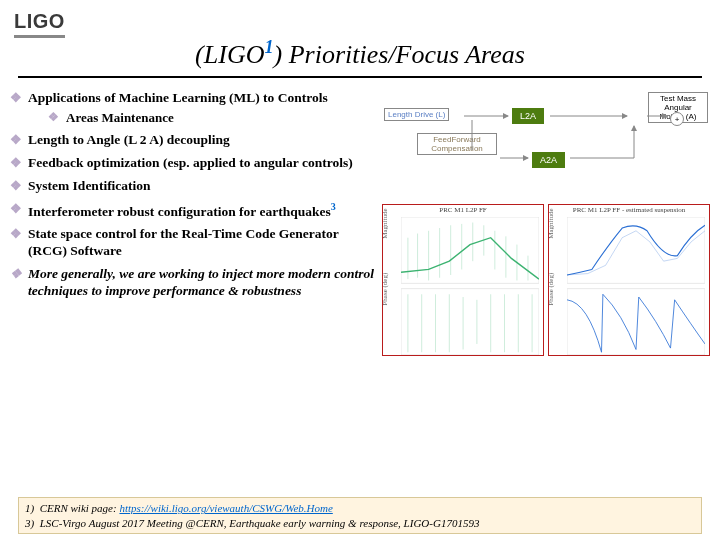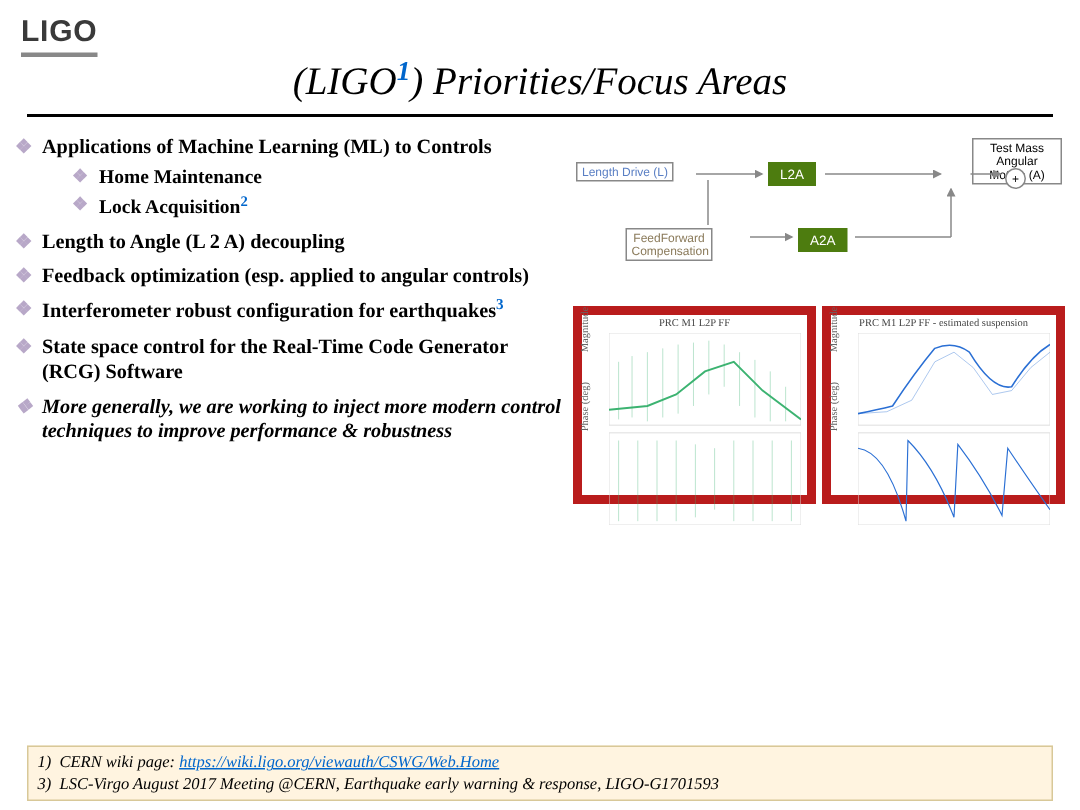--- a/index.html
+++ b/index.html
@@ -19,21 +19,21 @@
   ul.sub > li { font-size: 13px; font-weight: bold; margin-bottom: 3px; position: relative; padding-left: 18px; }
   ul.sub > li::before { content: "❖"; position: absolute; left: 0; color: #b8a8c8; font-size: 12px; }
   .italic { font-style: italic; }
   sup.ref { color: #0066cc; font-weight: bold; font-size: 0.75em; }
   .footer { position: absolute; bottom: 6px; left: 18px; right: 18px; background: #fff4e0; border: 1px solid #d8c898; padding: 3px 6px; font-size: 11px; font-style: italic; line-height: 1.3; }
   .footer a { color: #0066cc; text-decoration: underline; }
   .diagram { width: 100%; height: 110px; position: relative; font-family: Arial, sans-serif; font-size: 9px; }
   .box { position: absolute; border: 1px solid #888; background: #fff; padding: 1px 3px; text-align: center; font-size: 8px; }
   .bluebox { background: #4d7c0f; color: #fff; border: none; padding: 3px 8px; font-size: 9px; }
   .plots { display: flex; gap: 4px; margin-top: 4px; }
-  .plot { flex: 1; height: 132px; border: 6px solid #b91c1c; background: #fff; position: relative; }
+  .plot { flex: 1; height: 152px; border: 1px solid #b91c1c; background: #fff; position: relative; }
   .plot-title { font-size: 7px; text-align: center; padding: 1px; color: #444; }
   .plot-area { position: absolute; left: 18px; right: 4px; top: 12px; bottom: 4px; }
   .ylabel { position: absolute; left: 2px; top: 50%; transform: rotate(-90deg) translateX(50%); transform-origin: left center; font-size: 7px; color: #666; }
 </style>
 </head>
 <body>
 
 <div class="slide">
   <div class="logo">
     <span class="logo-text">LIGO</span>
@@ -41,37 +41,37 @@
 
   <div class="title">
     <br>
     <span>(LIGO</span><sup>1</sup><span>) Priorities/Focus Areas</span>
   </div>
 
   <div class="content">
     <div class="left">
       <ul class="main" id="bullet-list">
           <li><span>Applications of Machine Learning (ML) to Controls</span><ul class="sub">
-              <li><span>Home Maintenance</span></li>
-              <li><span>Lock Acquisition</span><sup class="ref">2</sup></li>
+              <li><span>Areas Maintenance</span></li>
             </ul></li>
           <li><span>Length to Angle (L 2 A) decoupling</span></li>
           <li><span>Feedback optimization (esp. applied to angular controls)</span></li>
+          <li><span>System Identification</span></li>
           <li><span>Interferometer robust configuration for earthquakes</span><sup class="ref">3</sup></li>
           <li><span>State space control for the Real-Time Code Generator (RCG) Software</span></li>
           <li class="italic"><span>More generally, we are working to inject more modern control techniques to improve performance &amp; robustness</span></li>
         </ul>
     </div>
     <div class="right">
       <div class="diagram">
         <div class="box" style="left:2px; top:18px; color:#5a7fc4;">Length Drive (L)</div>
         <div class="box" style="right:2px; top:2px; width:60px;">Test Mass Angular Motion (A)</div>
         <div class="bluebox" style="position:absolute; left:130px; top:18px;">L2A</div>
         <div class="box" style="right:26px; top:22px; border-radius:50%; width:14px; height:14px; line-height:12px;">+</div>
-        <div class="box" style="left:35px; top:62px; width:58px; color:#8a7a5a;">FeedForward Compensation</div>
+        <div class="box" style="left:35px; top:43px; width:80px; color:#8a7a5a;">FeedForward Compensation</div>
         <div class="bluebox" style="position:absolute; left:150px; top:62px;">A2A</div>
         <svg style="position:absolute; left:0; top:0; width:100%; height:100%; pointer-events:none;">
           <defs>
               <marker id="ah" markerWidth="6" markerHeight="6" refX="5" refY="3" orient="auto">
                 <path d="M0,0 L6,3 L0,6 Z" fill="#888"></path>
               </marker>
             </defs>
           <line x1="82" y1="26" x2="126" y2="26" stroke="#888" stroke-width="1" marker-end="url(#ah)"></line>
           <line x1="168" y1="26" x2="245" y2="26" stroke="#888" stroke-width="1" marker-end="url(#ah)"></line>
           <line x1="265" y1="26" x2="285" y2="26" stroke="#888" stroke-width="1" marker-end="url(#ah)"></line>

